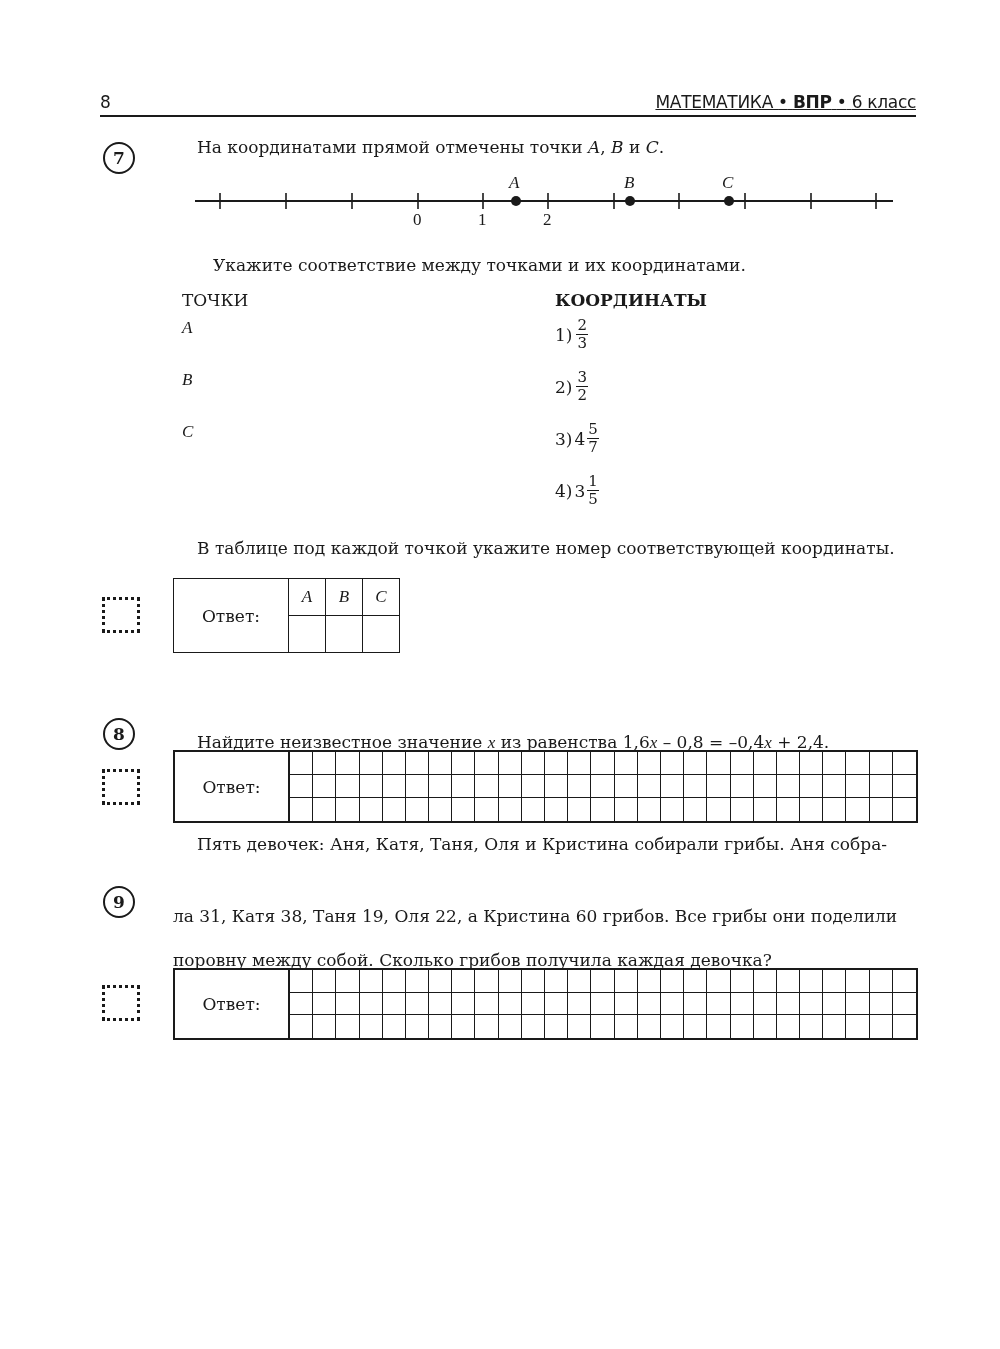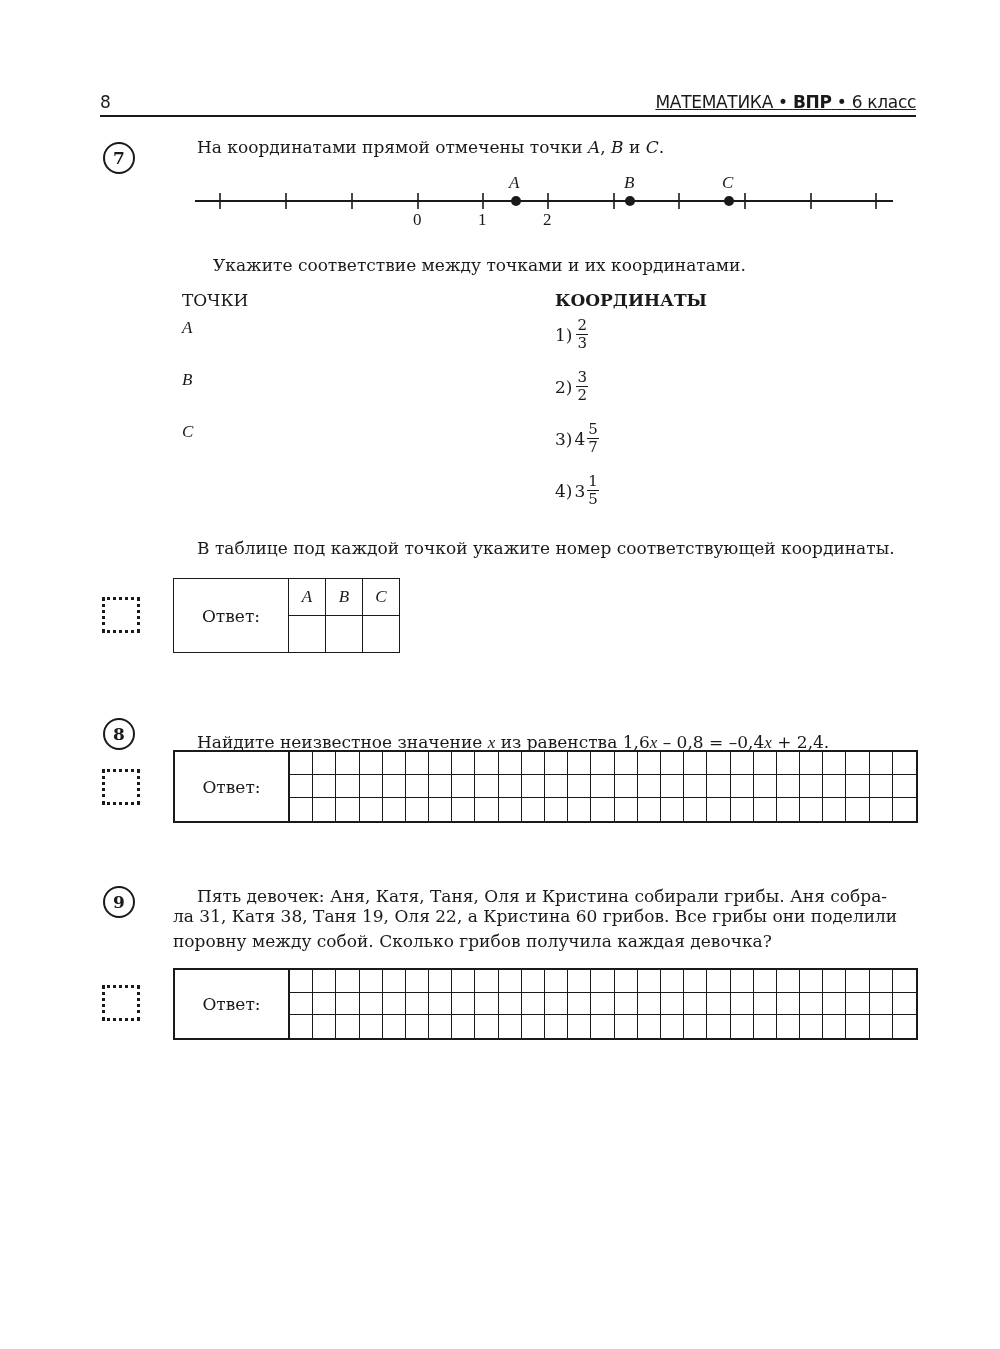--- a/index.html
+++ b/index.html
@@ -237,23 +237,23 @@
       <div class="lastrow"></div>
       <div class="lastrow"></div>
       <div class="lastrow"></div>
       <div class="lastcol lastrow"></div>
     </div>
 </div>
 
 <div class="abs task-num" style="left:103px; top:886px;">
   <span>9</span>
 </div>
-<div class="abs txt" style="left:197px; top:884px;">Пять девочек: Аня, Катя, Таня, Оля и Кристина собирали грибы. Аня собра-</div>
+<div class="abs txt" style="left:197px; top:832px;">Пять девочек: Аня, Катя, Таня, Оля и Кристина собирали грибы. Аня собра-</div>
 <div class="abs txt" style="left:173px; top:904px;">ла 31, Катя 38, Таня 19, Оля 22, а Кристина 60 грибов. Все грибы они поделили</div>
-<div class="abs txt" style="left:173px; top:929px;">поровну между собой. Сколько грибов получила каждая девочка?</div>
+<div class="abs txt" style="left:173px; top:948px;">поровну между собой. Сколько грибов получила каждая девочка?</div>
 <div class="abs dotted-box" style="left:102px; top:985px;"></div>
 <div class="abs grid-wrap" style="left:173px; top:968px; width:745px; height:72px;">
   <div class="grid-label">Ответ:</div>
   <div class="grid" id="grid9" style="grid-template-rows: repeat(3, 1fr); grid-template-columns: repeat(27, 1fr);">
       <div></div>
       <div></div>
       <div></div>
       <div></div>
       <div></div>
       <div></div>

